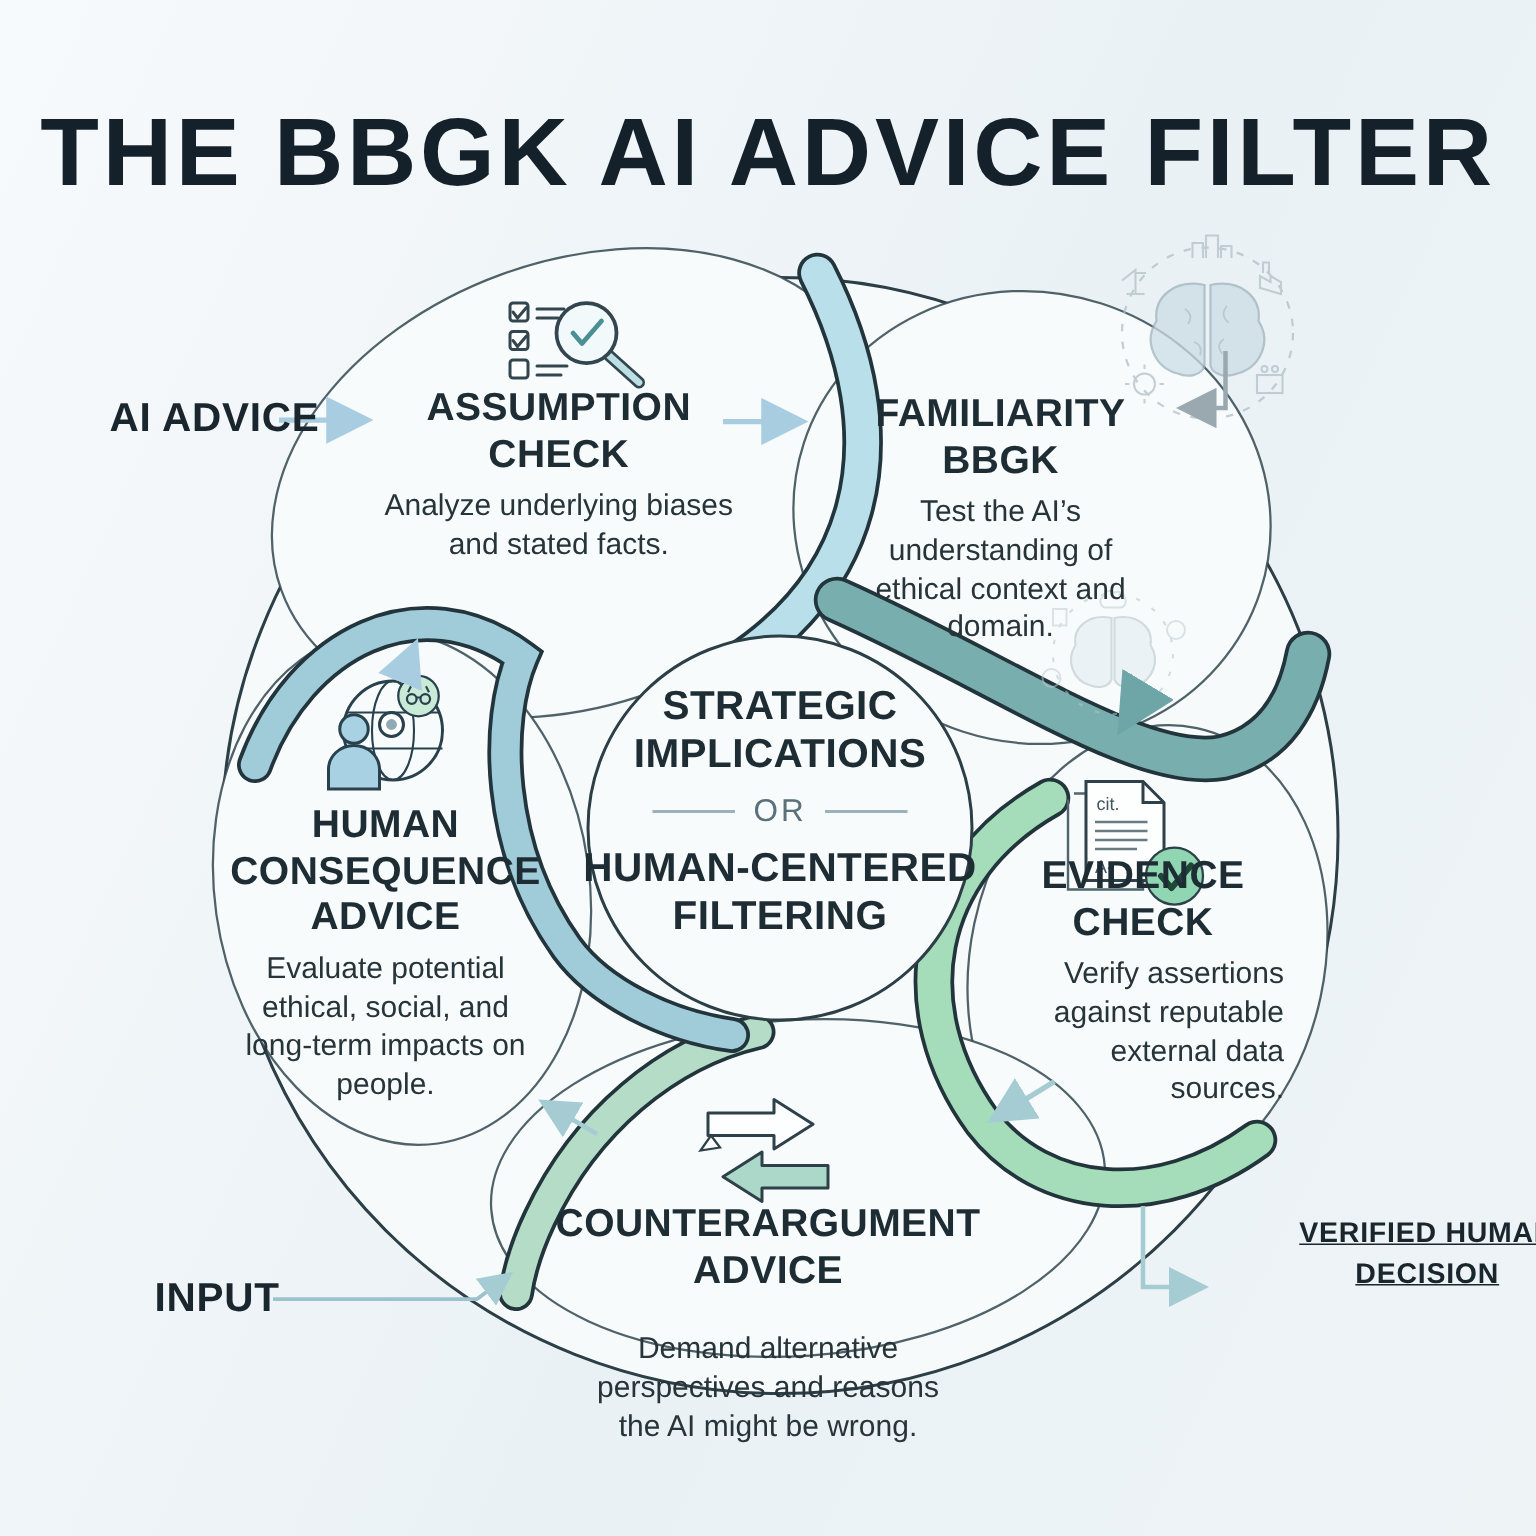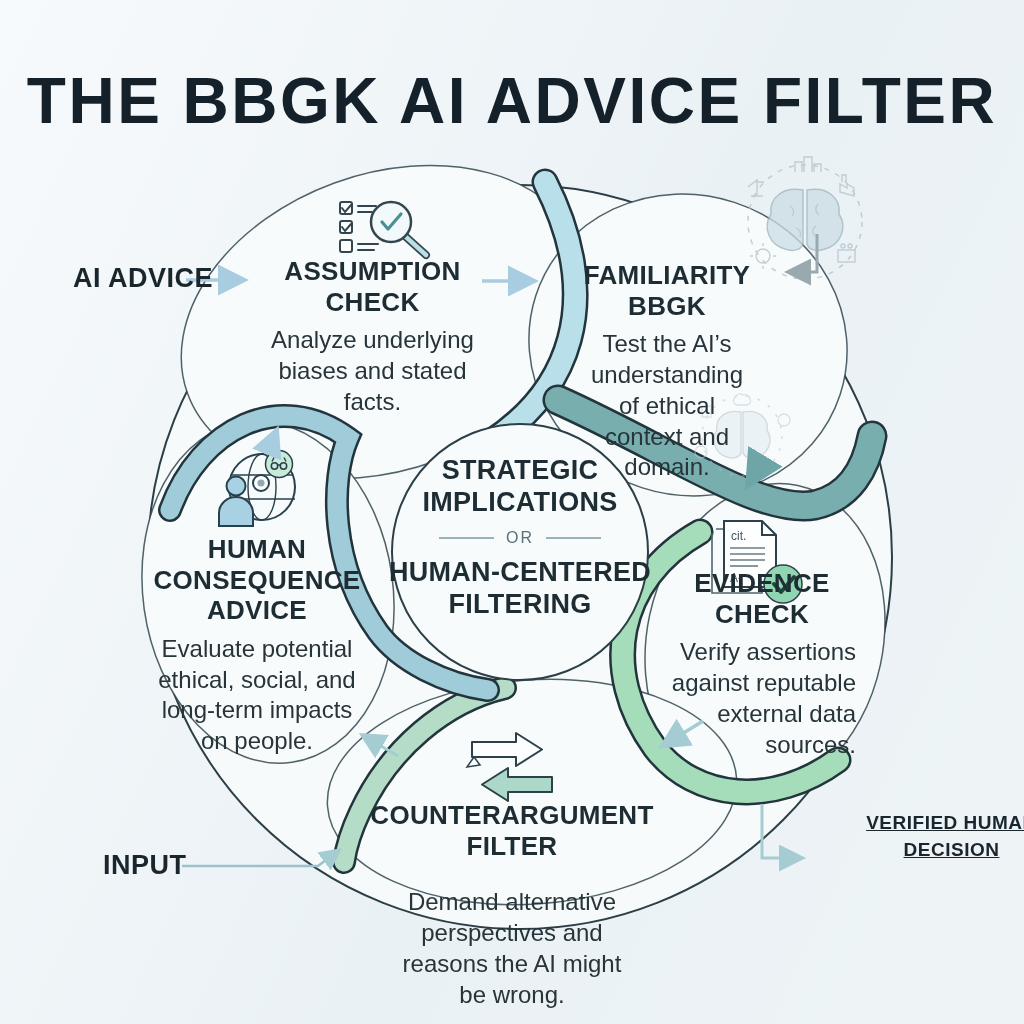--- a/index.html
+++ b/index.html
@@ -8,25 +8,25 @@
     background:linear-gradient(115deg,#f7fafc 0%,#eaf1f5 55%,#eef4f6 100%);
     font-family:"Liberation Sans",sans-serif;color:#1e2c34;
   }
   svg.diagram{position:absolute;inset:0;z-index:1;}
   .txt{position:absolute;z-index:2;text-align:center;}
   .title{
     position:absolute;z-index:2;top:64px;left:0;right:0;text-align:center;
     font-size:64px;font-weight:600;letter-spacing:2.5px;color:#15212a;
   }
   .h{font-weight:700;font-size:26px;line-height:1.18;letter-spacing:.3px;color:#1e2c34;margin:0 auto;}
-  .d{font-size:24px;line-height:1.28;color:#273439;margin:8px auto 0;}
+  .d{font-size:20px;line-height:1.28;color:#273439;margin:8px auto 0;}
   .side-label{font-size:27px;font-weight:700;letter-spacing:.5px;color:#1a262e;margin-left:31px;}
   .or-row{display:flex;align-items:center;justify-content:center;gap:12px;margin:10px 0;}
   .or-dash{width:55px;height:2px;background:#9cb2bb;}
-  .or-word{font-size:16px;letter-spacing:2px;color:#5c7079;font-weight:400;}
+  .or-word{font-size:21px;letter-spacing:2px;color:#5c7079;font-weight:400;}
 </style>
 </head>
 <body>
 
 <div class="canvas">
 
   <svg class="diagram" viewBox="0 0 1024 1024">
     <defs>
       <marker id="mh-blue" markerWidth="9" markerHeight="9" refX="7" refY="4.5" orient="auto">
         <path d="M0,0 L9,4.5 L0,9 Z" fill="#a9cde0"></path>
@@ -196,17 +196,17 @@
     <div class="h" style="width:220px;">HUMAN CONSEQUENCE ADVICE</div>
     <div class="d" style="width:200px;">Evaluate potential ethical, social, and long-term impacts on people.</div>
   </div>
 
   <div class="txt" style="left:667px;top:568px;width:190px;">
     <div class="h" style="width:170px;">EVIDENCE CHECK</div>
     <div class="d" style="width:188px;text-align:right;">Verify assertions against reputable external data sources.</div>
   </div>
 
   <div class="txt" style="left:352px;top:800px;width:320px;">
-    <div class="h" style="width:320px;">COUNTERARGUMENT FILTER</div>
+    <div class="h" style="width:320px;">COUNTERARGUMENT ADVICE</div>
     <div class="d" style="width:250px;margin-top:26px;">Demand alternative perspectives and reasons the AI might be wrong.</div>
   </div>
 
 </div>
 
 </body></html>

